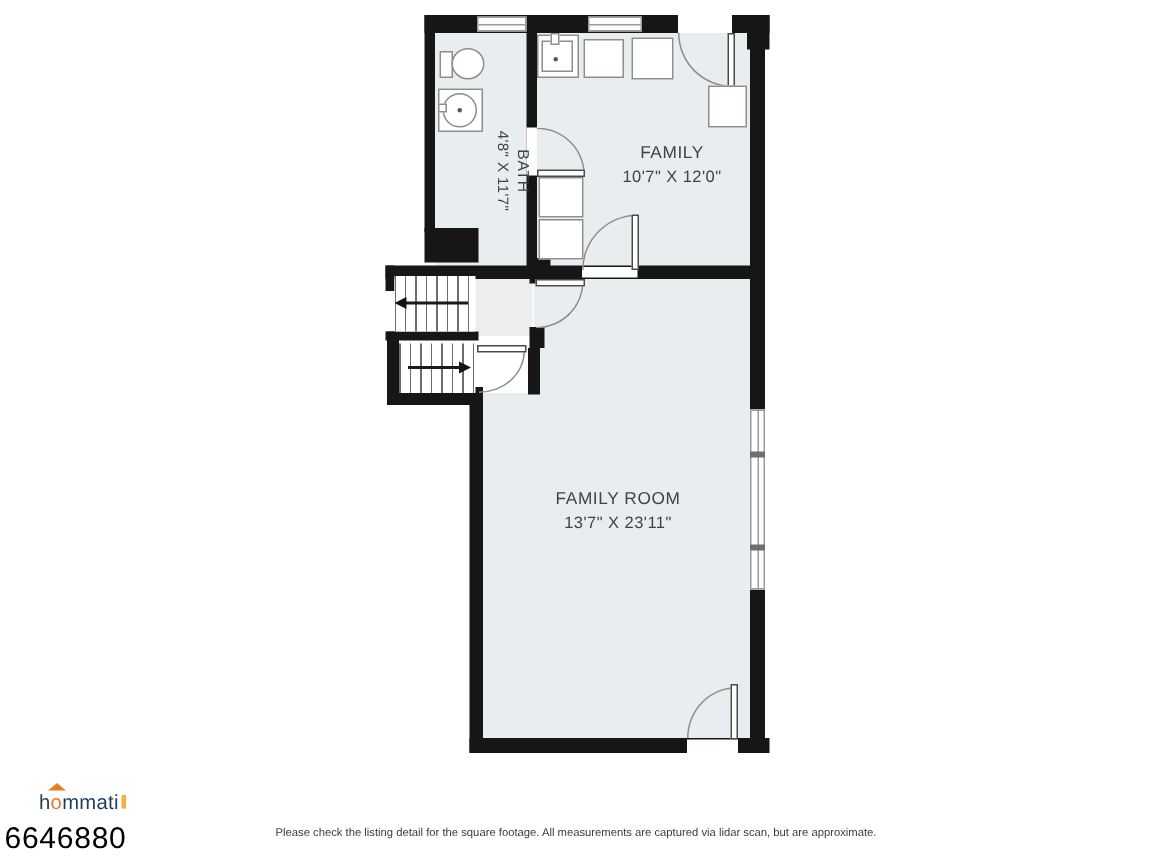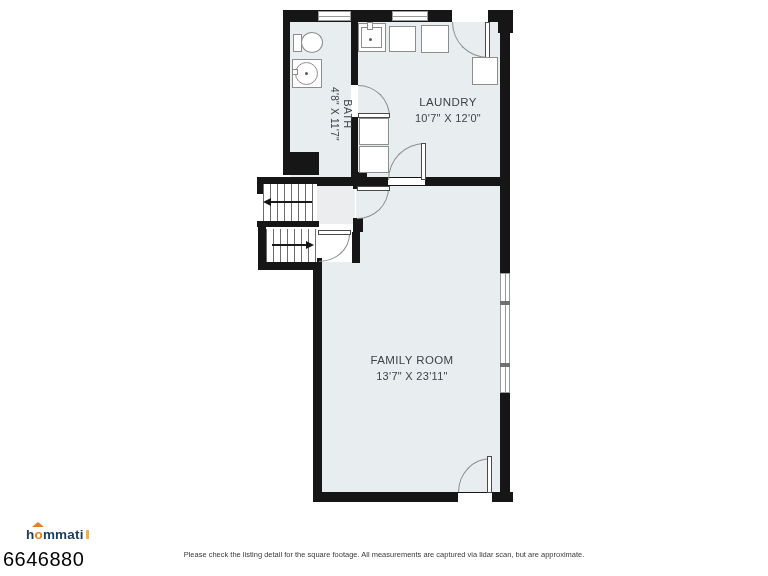--- a/index.html
+++ b/index.html
@@ -37,21 +37,21 @@
   .tri.left{border-width:4px 8px 4px 0;border-color:transparent #141414 transparent transparent;}
   .tri.right{border-width:4px 0 4px 8px;border-color:transparent transparent transparent #141414;}
   
   .room-label{position:absolute;text-align:center;color:#3d4348;}
   .room-label .nm{font-size:11.5px;letter-spacing:.4px;}
   .room-label .dm{font-size:11px;margin-top:4px;letter-spacing:.3px;}
   .room-label.rot{transform:rotate(90deg);}
   .room-label.rot .nm{font-size:10.5px;}
   .room-label.rot .dm{font-size:10px;margin-top:2px;}
   
-  .logo{position:absolute;left:26px;top:527px;font-size:13.5px;font-weight:700;color:#1d3c5e;letter-spacing:.2px;}
+  .logo{position:absolute;left:26px;top:527px;font-size:13.5px;font-weight:400;color:#1d3c5e;letter-spacing:.2px;}
   .logo .o{color:#e67e22;position:relative;}
   .logo .o::before{content:"";position:absolute;left:-2px;top:-5px;width:0;height:0;
       border-left:6px solid transparent;border-right:6px solid transparent;border-bottom:5px solid #e67e22;}
   .logo .mark{display:inline-block;width:3px;height:9px;background:#f5b041;margin-left:2px;}
   .listing-id{position:absolute;left:3px;top:548px;font-size:20px;color:#000;letter-spacing:.5px;}
   .disclaimer{position:absolute;left:0;width:768px;top:550px;text-align:center;
       font-size:7.5px;color:#3a3a3a;}
 </style>
 </head>
 <body>
@@ -135,24 +135,24 @@
   <div class="fix" style="left:421px;top:25px;width:28px;height:28px;"></div>
   <div class="fix" style="left:472px;top:57px;width:26px;height:28px;"></div>
   <div class="fix" style="left:359px;top:118px;width:30px;height:27px;"></div>
   <div class="fix" style="left:359px;top:146px;width:30px;height:27px;"></div>
 
   <div class="room-label rot" style="left:308px;top:101px;width:66px;height:26px;">
     <div class="nm">BATH</div>
     <div class="dm">4'8" X 11'7"</div>
   </div>
   <div class="room-label" style="left:388px;top:96px;width:120px;">
-    <div class="nm">LAUNDRY</div>
+    <div class="nm">FAMILY</div>
     <div class="dm">10'7" X 12'0"</div>
   </div>
-  <div class="room-label" style="left:338px;top:327px;width:148px;margin-top:27px;">
+  <div class="room-label" style="left:338px;top:327px;width:148px;">
     <div class="nm">FAMILY ROOM</div>
     <div class="dm">13'7" X 23'11"</div>
   </div>
 </div>
 
 <div class="logo">
   <span>h</span><span class="o">o</span><span>mmati</span><span class="mark"></span>
 </div>
 <div class="listing-id">6646880</div>
 <div class="disclaimer">Please check the listing detail for the square footage. All measurements are captured via lidar scan, but are approximate.</div>

